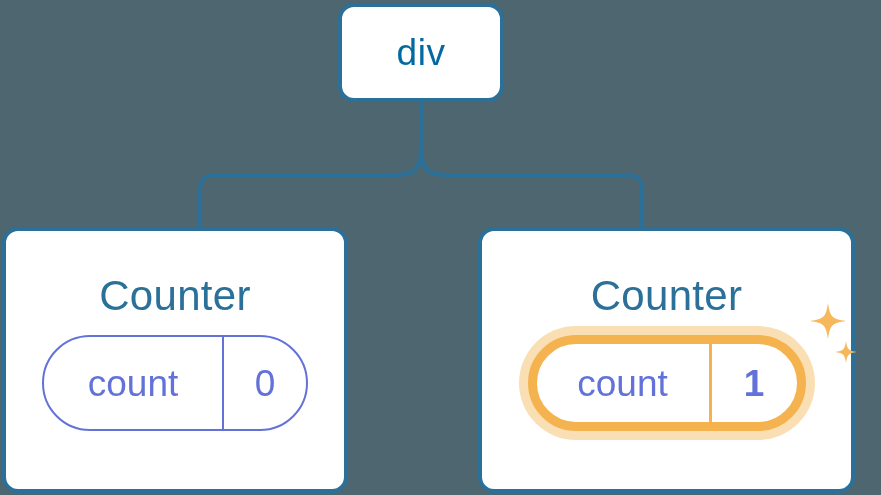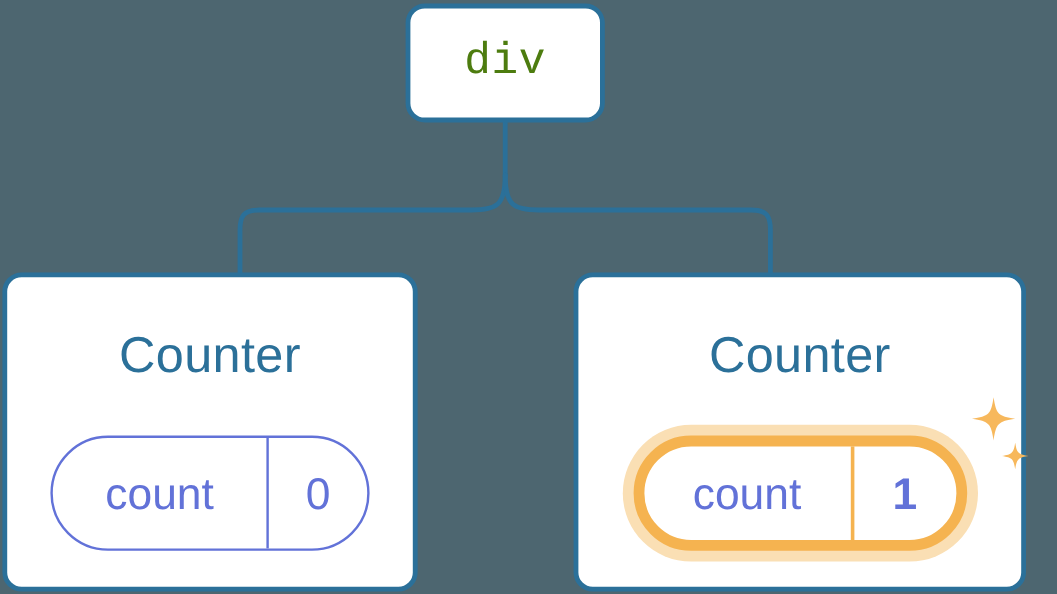--- a/index.html
+++ b/index.html
@@ -39,24 +39,23 @@
   }
   #root-node {
     left: 338px;
     top: 3px;
     width: 166px;
     height: 99px;
     justify-content: center;
   }
   .root-label {
     font-size: 37px;
-    color: #4d7c0f;
+    color: #0369a1;
     letter-spacing: 0.5px;
     line-height: 1;
-    font-family: Liberation Mono, monospace;
   }
   #child-node-left {
     left: 2px;
     top: 227px;
     width: 346px;
     height: 266px;
   }
   #child-node-right {
     left: 478px;
     top: 227px;
@@ -66,21 +65,21 @@
   .child-title {
     font-size: 42px;
     color: #2b7099;
     letter-spacing: 0.3px;
     margin-top: 44px;
     line-height: 1;
   }
   
   .pill-wrap {
     position: relative;
-    margin-top: 46px;
+    margin-top: 18px;
     display: flex;
     align-items: flex-start;
     justify-content: center;
   }
   .pill {
     position: relative;
     display: flex;
     align-items: stretch;
     box-sizing: border-box;
     border-radius: 999px;

